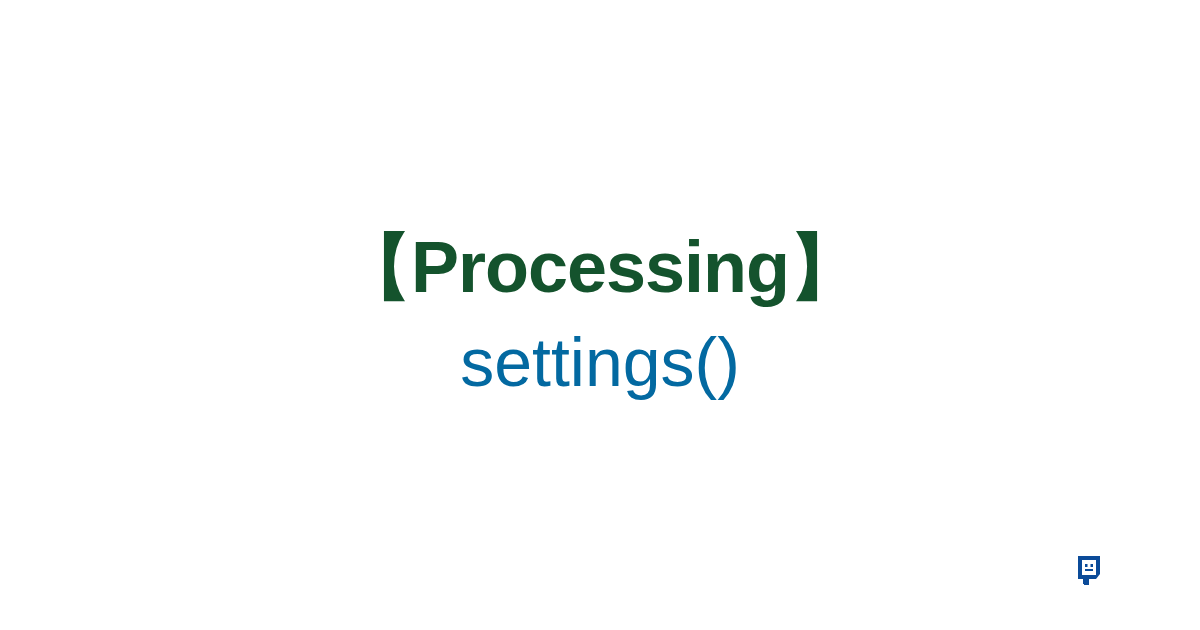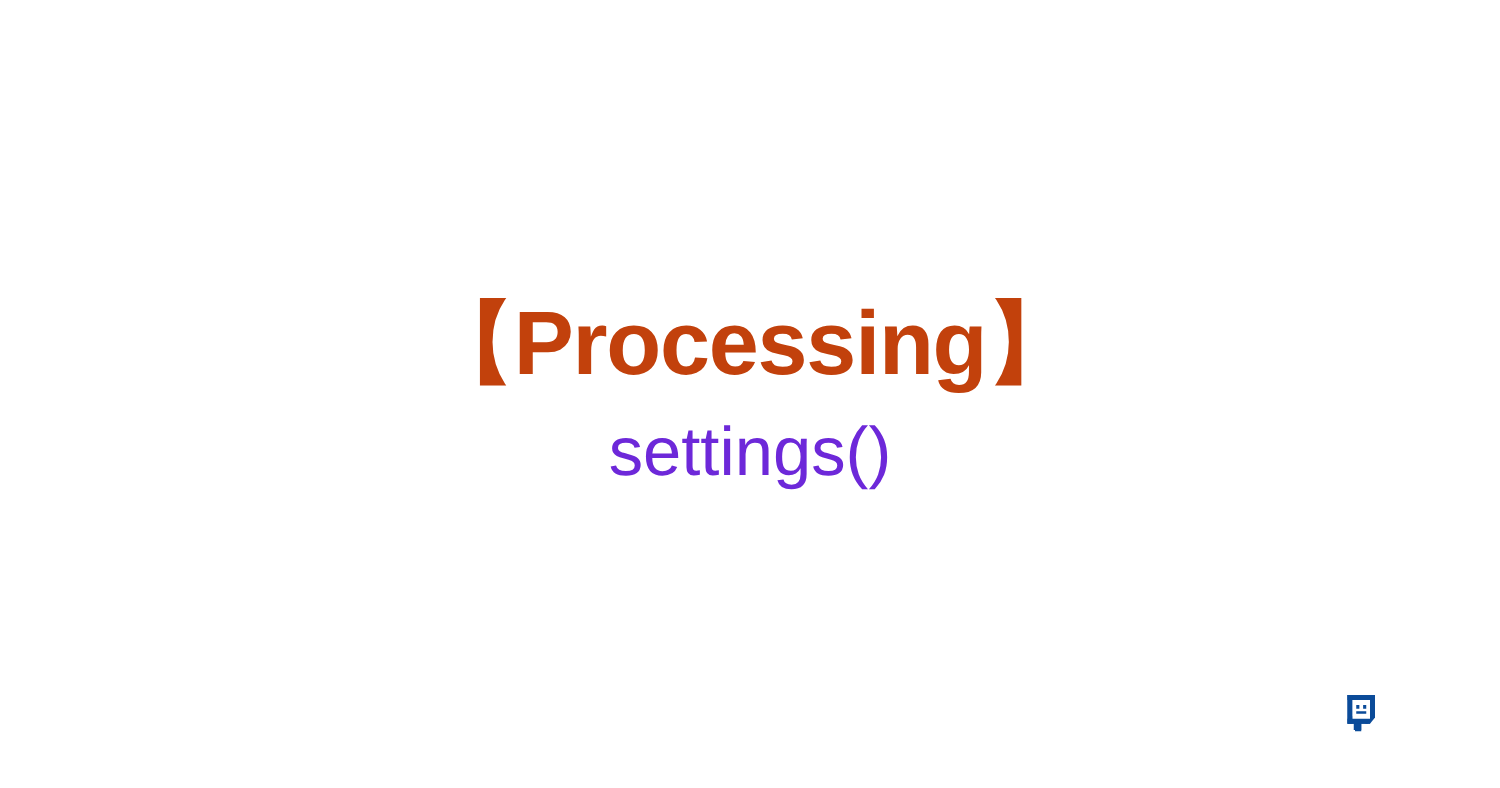--- a/index.html
+++ b/index.html
@@ -12,29 +12,29 @@
       height: 630px;
       background: #ffffff;
       font-family: "Hiragino Sans", "Meiryo", sans-serif;
       position: relative;
       display: flex;
       flex-direction: column;
       align-items: center;
       justify-content: center;
     }
     .title-line1 {
-      color: #c2410c;
+      color: #14532d;
       font-size: 72px;
       font-weight: 700;
       letter-spacing: -1px;
       line-height: 1.2;
     }
     .title-line2 {
-      color: #6d28d9;
-      font-size: 55px;
+      color: #0369a1;
+      font-size: 68px;
       font-weight: 500;
       line-height: 1.3;
       margin-top: 8px;
     }
     .logo {
       position: absolute;
       bottom: 44px;
       right: 100px;
       width: 26px;
       height: 30px;

